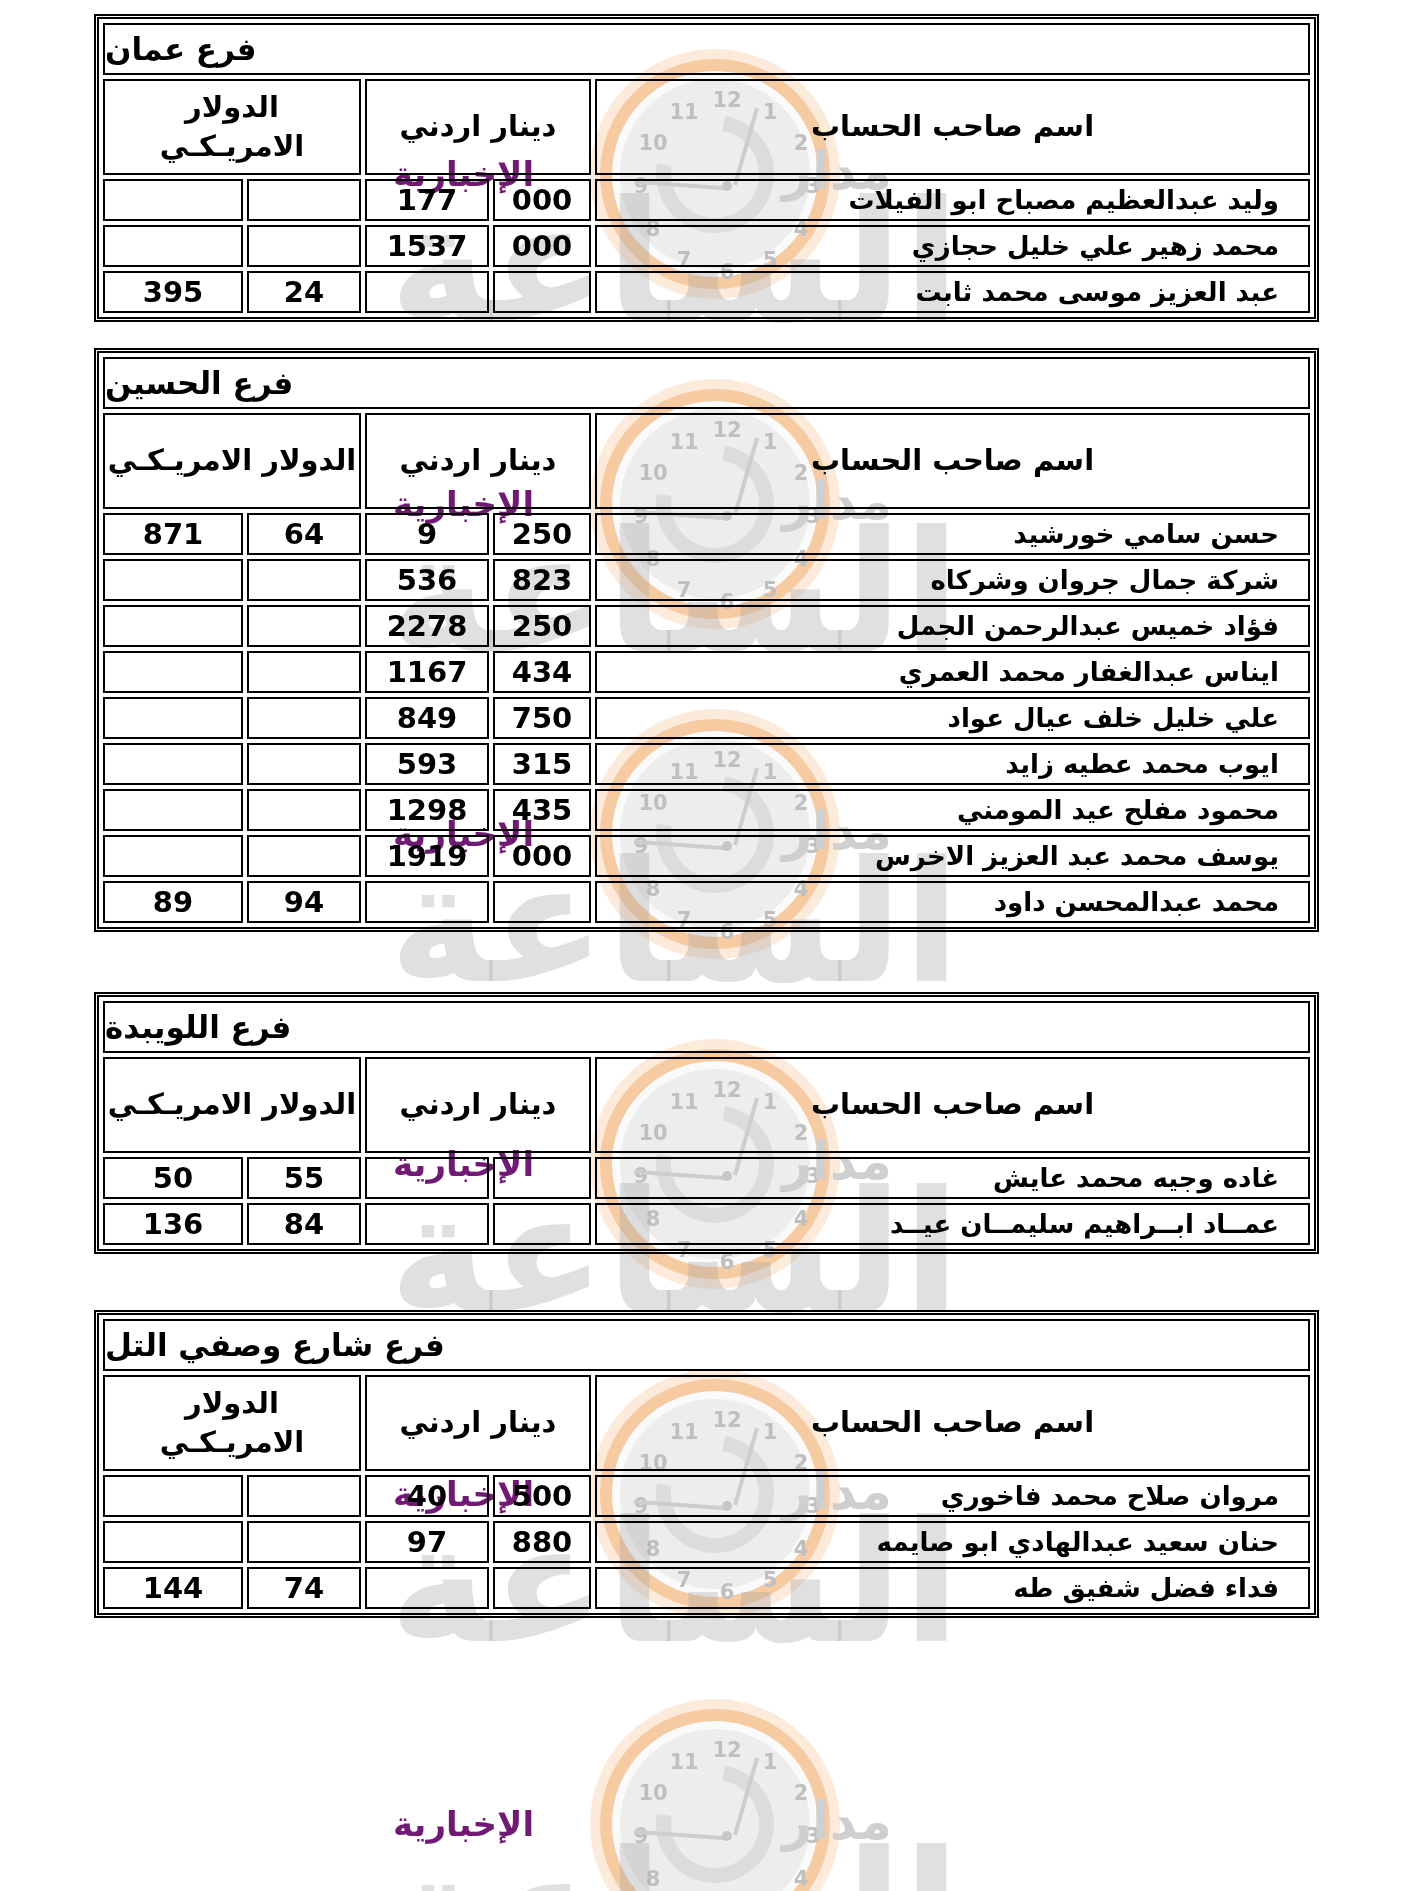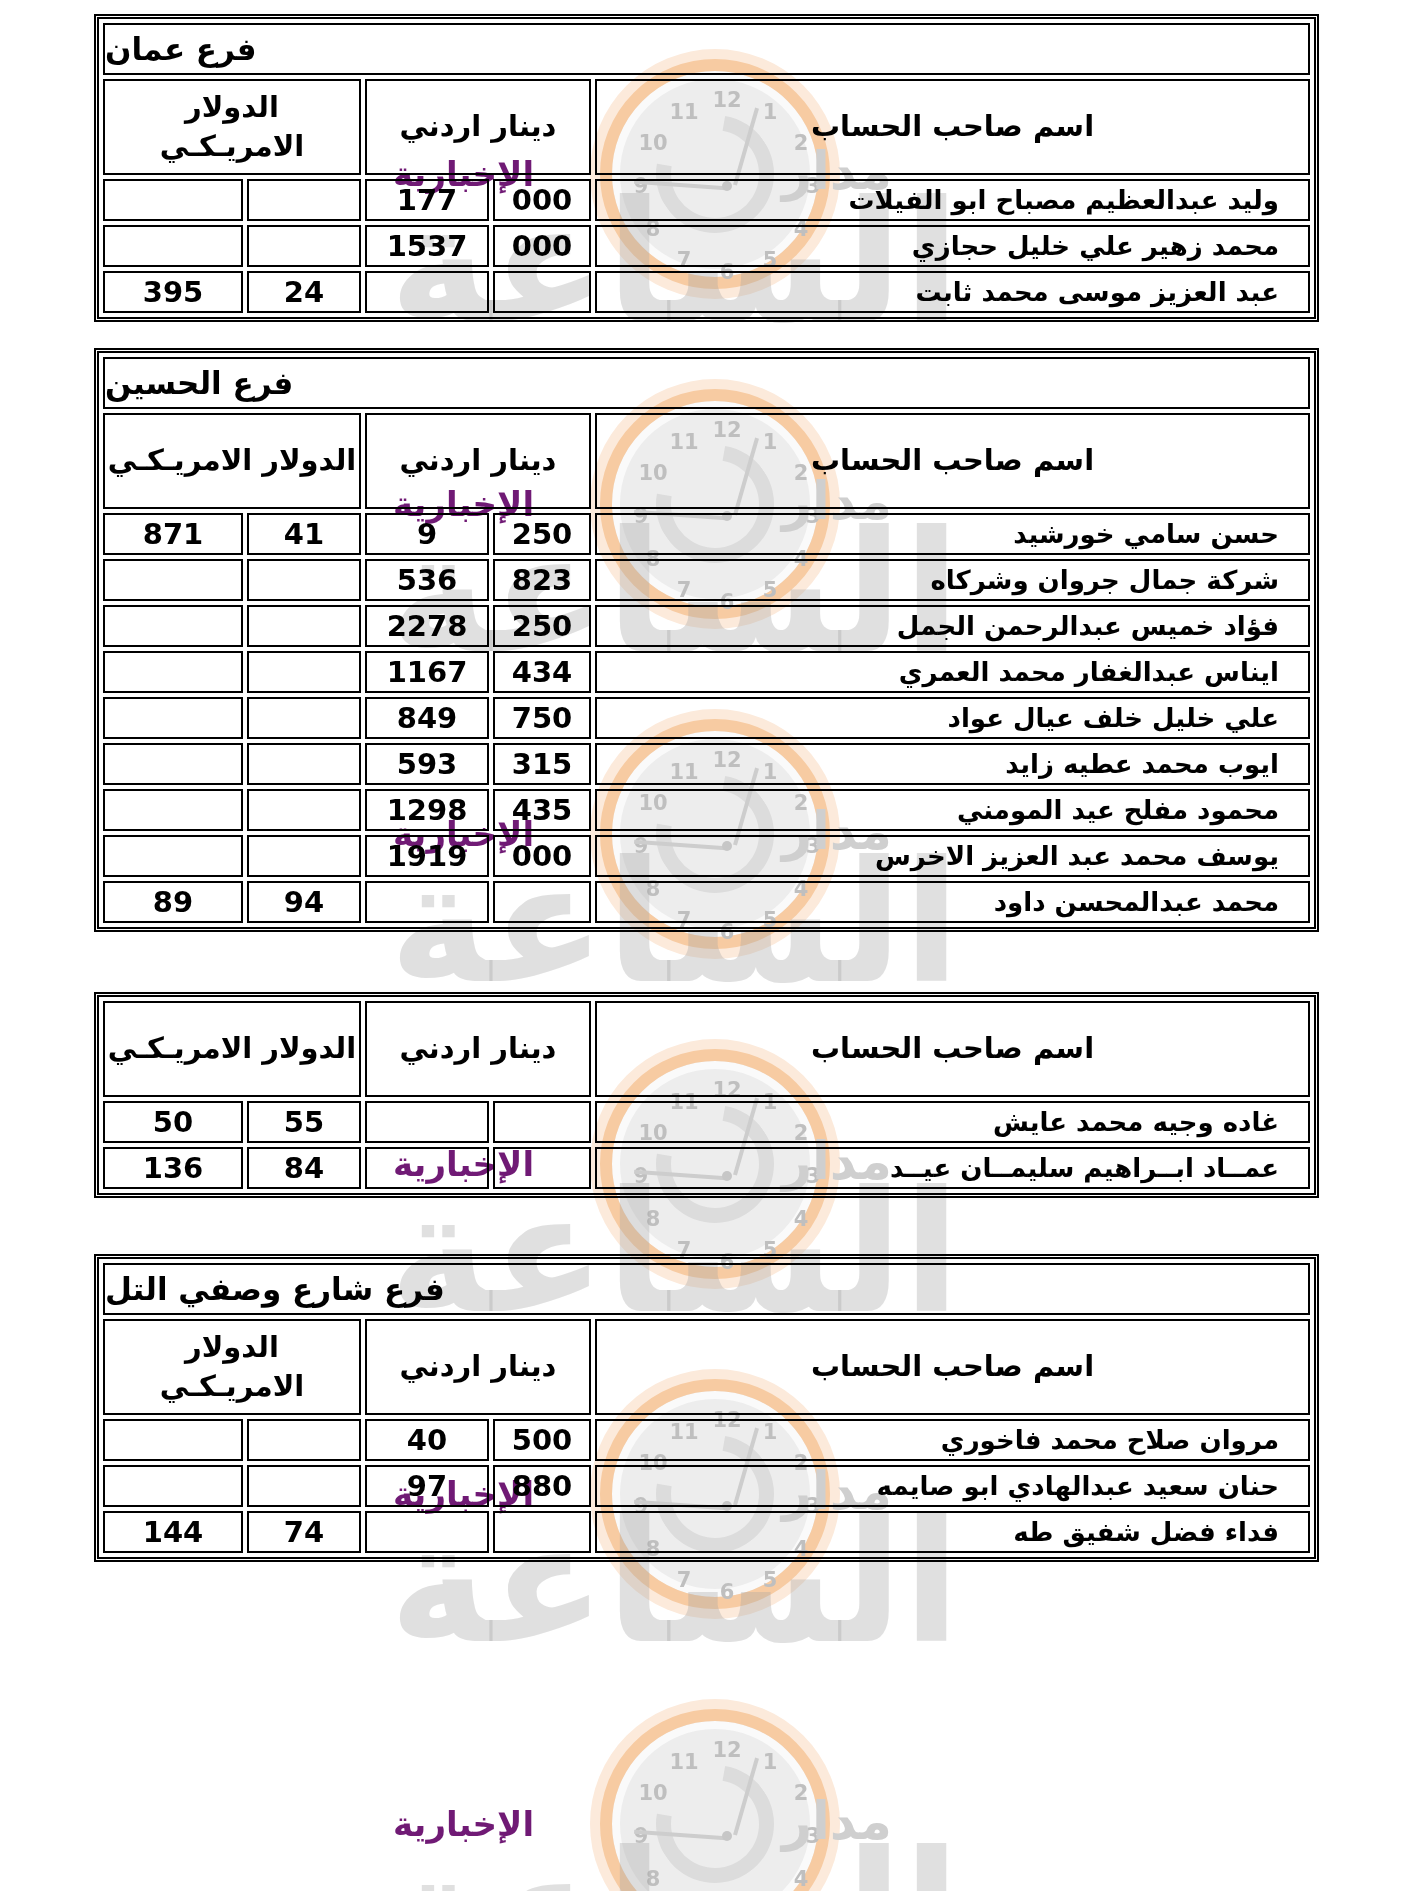--- a/index.html
+++ b/index.html
@@ -288,21 +288,21 @@
         </tr>
       <tr class="hdr">
         <td>اسم صاحب الحساب</td>
         <td colspan="2">دينار اردني</td>
         <td colspan="2">الدولار الامريـكـي</td>
       </tr>
       <tr class="row">
         <td class="name">حسن سامي خورشيد</td>
         <td class="num">250</td>
         <td class="num">9</td>
-        <td class="num">41</td>
+        <td class="num">64</td>
         <td class="num">871</td>
       </tr>
       <tr class="row">
         <td class="name">شركة جمال جروان وشركاه</td>
         <td class="num">823</td>
         <td class="num">536</td>
         <td class="num"></td>
         <td class="num"></td>
       </tr>
       <tr class="row">
@@ -359,20 +359,23 @@
 
   <table class="branch t3">
     <colgroup>
         <col class="c-name">
         <col class="c-jdf">
         <col class="c-jdd">
         <col class="c-usc">
         <col class="c-usd">
       </colgroup>
     <tbody>
+      <tr>
+          <td class="title" colspan="5">فرع اللويبدة</td>
+        </tr>
       <tr class="hdr">
         <td>اسم صاحب الحساب</td>
         <td colspan="2">دينار اردني</td>
         <td colspan="2">الدولار الامريـكـي</td>
       </tr>
       <tr class="row">
         <td class="name">غاده وجيه محمد عايش</td>
         <td class="num"></td>
         <td class="num"></td>
         <td class="num">55</td>

